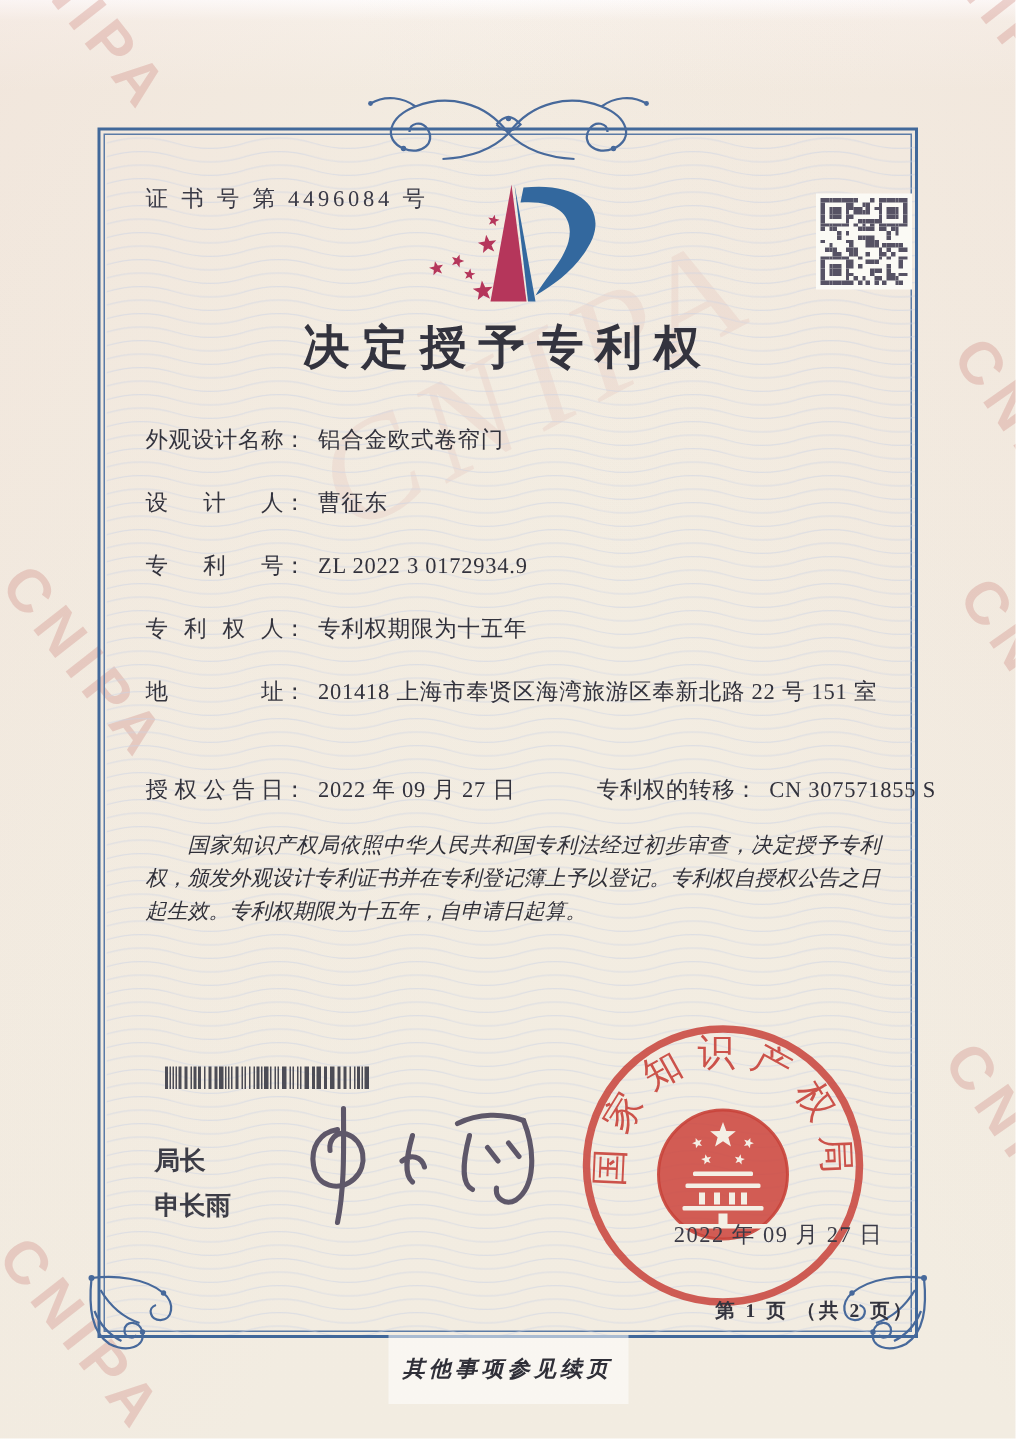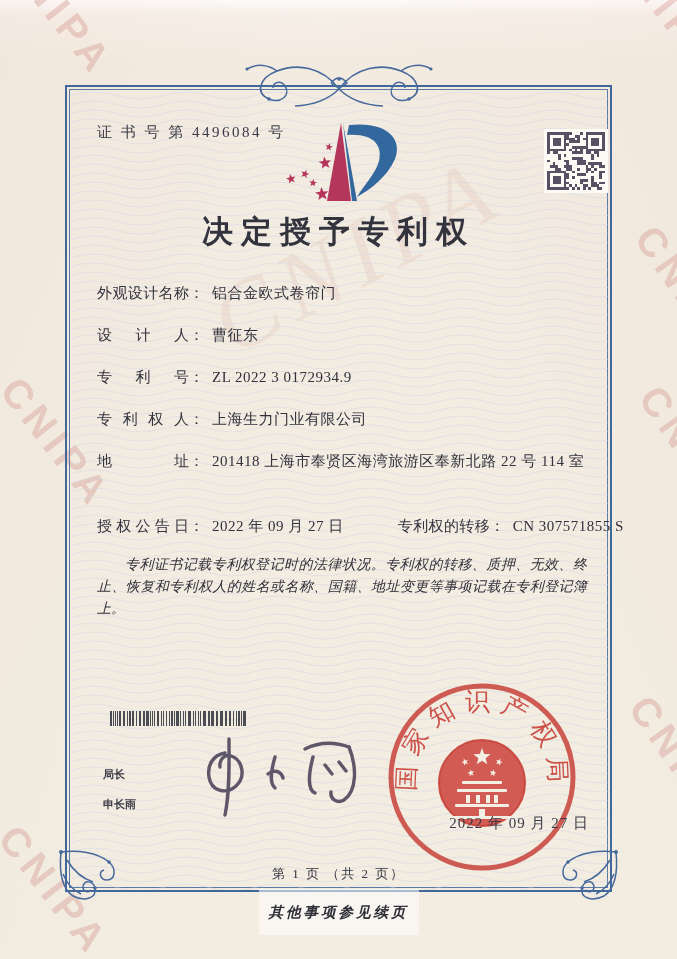--- a/index.html
+++ b/index.html
@@ -48,29 +48,29 @@
   .grant .g2 { margin-left:54px; }
 
   .paras { position:absolute; left:30px; top:467px; width:490px;
     font-size:14px; line-height:22px; text-align:justify; font-style:italic; color:#303039; }
   .paras p { text-indent:2em; }
 
   .barcode { position:absolute; left:43px; top:624px; width:172px; height:15px; display:flex; align-items:stretch; }
   .barcode span { display:block; background:#4c4c55; }
 
   .officer { position:absolute; left:36px; top:672px; font-family:"Liberation Sans","DejaVu Sans",sans-serif;
-    font-size:11px; font-weight:600; color:#3d3d47; line-height:30px; }
+    font-size:17px; font-weight:600; color:#3d3d47; line-height:30px; }
   .signature { position:absolute; left:128px; top:646px; }
 
   .seal { position:absolute; left:317px; top:592px; }
   .seal-date { position:absolute; left:352px; top:727px; width:200px; text-align:center;
     font-size:15px; letter-spacing:1px; color:#3a3a46; z-index:1; }
 
-  .pageinfo { position:absolute; left:0; top:778px; width:100%; text-align:center;
-    font-size:13px; letter-spacing:2px; color:#34343e; }
+  .pageinfo { position:absolute; left:0; top:778px; width:100%; text-align:right;
+    font-size:13px; letter-spacing:2px; color:#34343e;font-weight:bold; }
 
   .footnote { position:absolute; left:0; top:903px; width:100%; text-align:center;
     font-size:14.5px; font-weight:600; font-style:italic; letter-spacing:3px; color:#2f2f38; }
   .footnote span { background:rgba(255,255,255,0.55); padding:15px 10px; }
 </style>
 </head>
 <body>
 
 <div class="tint"></div>
 
@@ -602,37 +602,37 @@
     <div class="frow">
       <span class="flabel">外观设计名称</span><span class="fcolon">：</span><span class="fvalue">铝合金欧式卷帘门</span>
     </div>
     <div class="frow">
       <span class="flabel">设计人</span><span class="fcolon">：</span><span class="fvalue">曹征东</span>
     </div>
     <div class="frow">
       <span class="flabel">专利号</span><span class="fcolon">：</span><span class="fvalue">ZL 2022 3 0172934.9</span>
     </div>
     <div class="frow">
-      <span class="flabel">专利权人</span><span class="fcolon">：</span><span class="fvalue">上海生力门业有限公司</span>
+      <span class="flabel">专利权人</span><span class="fcolon">：</span><span class="fvalue">专利权期限为十五年</span>
     </div>
     <div class="frow">
-      <span class="flabel">地址</span><span class="fcolon">：</span><span class="fvalue">201418 上海市奉贤区海湾旅游区奉新北路 22 号 114 室</span>
+      <span class="flabel">地址</span><span class="fcolon">：</span><span class="fvalue">201418 上海市奉贤区海湾旅游区奉新北路 22 号 151 室</span>
     </div>
     <div class="frow grant">
       <span>
         <span class="flabel">授权公告日</span><span class="fcolon">：</span><span class="fvalue">2022 年 09 月 27 日</span>
       </span>
       <span class="g2">
         <span class="flabel">专利权的转移</span><span class="fcolon">：</span><span class="fvalue">CN 307571855 S</span>
       </span>
     </div>
   </div>
 
   <div class="paras">
-    <p>专利证书记载专利权登记时的法律状况。专利权的转移、质押、无效、终止、恢复和专利权人的姓名或名称、国籍、地址变更等事项记载在专利登记簿上。</p>
+    <p>国家知识产权局依照中华人民共和国专利法经过初步审查，决定授予专利权，颁发外观设计专利证书并在专利登记簿上予以登记。专利权自授权公告之日起生效。专利权期限为十五年，自申请日起算。</p>
   </div>
 
   <div class="barcode">
       <span style="width: 2px; margin-right: 1px;"></span>
       <span style="width: 1px; margin-right: 1px;"></span>
       <span style="width: 1px; margin-right: 1px;"></span>
       <span style="width: 1px; margin-right: 1px;"></span>
       <span style="width: 2px; margin-right: 2px;"></span>
       <span style="width: 2px; margin-right: 2px;"></span>
       <span style="width: 1px; margin-right: 1px;"></span>

